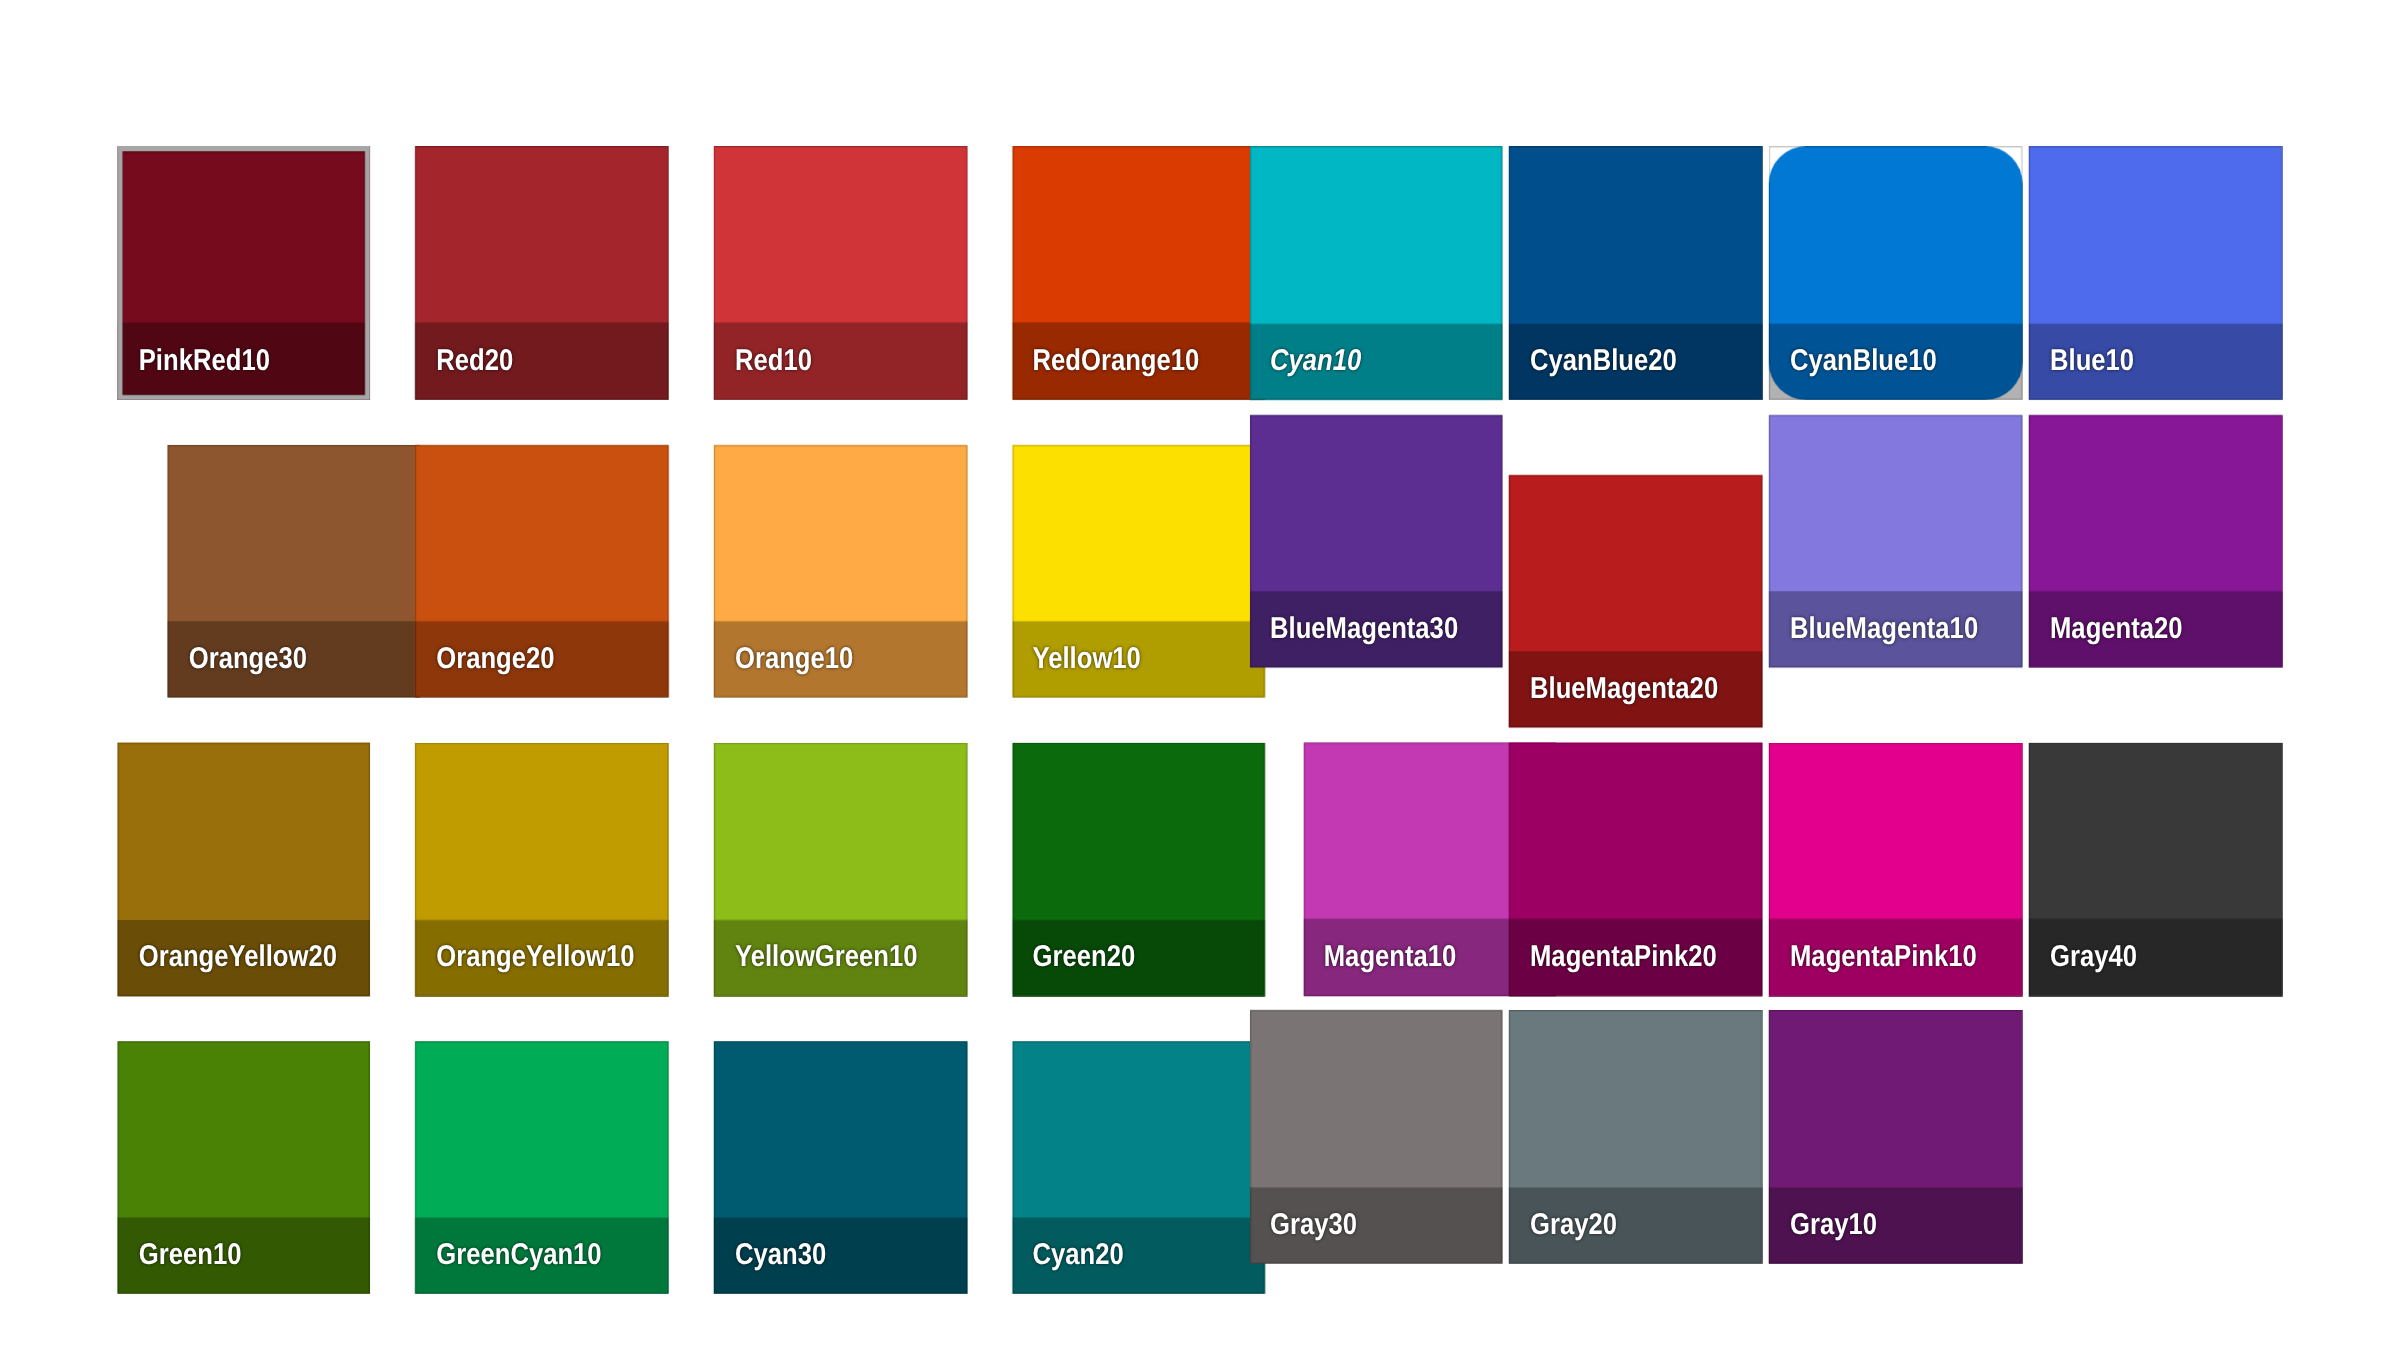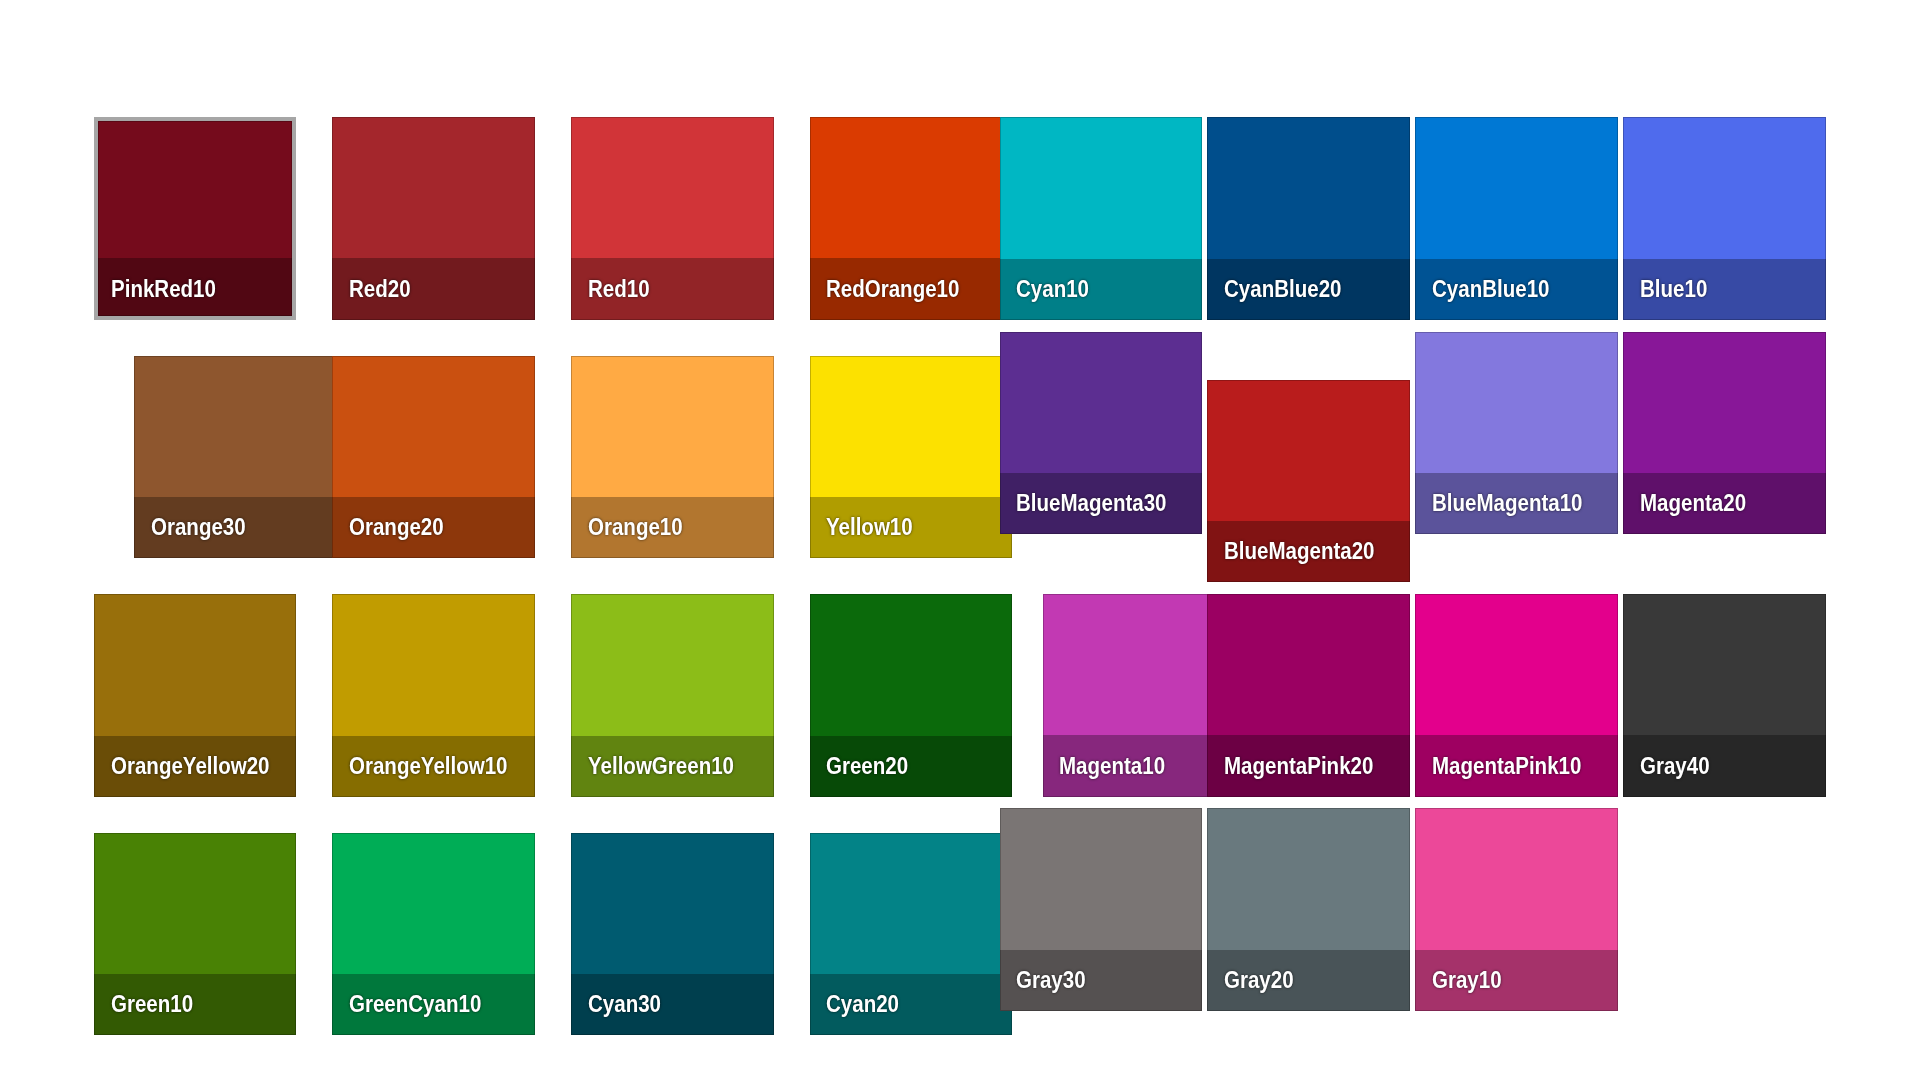--- a/index.html
+++ b/index.html
@@ -115,33 +115,33 @@
       <div class="frame"></div>
     </div>
     <div class="swatch" style="background-color: rgb(3, 131, 135);">
       <div class="band">
           <span class="label">Cyan20</span>
         </div>
       <div class="frame"></div>
     </div>
   </div>
   <div class="grid" id="grid-right">
-    <div class="swatch" style="background-color: rgb(0, 183, 195);">
+    <div class="swatch" style="background-color: rgb(0, 183, 195); font-style: italic;">
       <div class="band">
           <span class="label">Cyan10</span>
         </div>
       <div class="frame"></div>
     </div>
     <div class="swatch" style="background-color: rgb(0, 78, 140);">
       <div class="band">
           <span class="label">CyanBlue20</span>
         </div>
       <div class="frame"></div>
     </div>
-    <div class="swatch" style="background-color: rgb(0, 120, 212);">
+    <div class="swatch" style="background-color: rgb(0, 120, 212); border-radius: 30px;">
       <div class="band">
           <span class="label">CyanBlue10</span>
         </div>
       <div class="frame"></div>
     </div>
     <div class="swatch" style="background-color: rgb(79, 107, 237);">
       <div class="band">
           <span class="label">Blue10</span>
         </div>
       <div class="frame"></div>
@@ -199,20 +199,20 @@
           <span class="label">Gray30</span>
         </div>
       <div class="frame"></div>
     </div>
     <div class="swatch" style="background-color: rgb(105, 121, 126);">
       <div class="band">
           <span class="label">Gray20</span>
         </div>
       <div class="frame"></div>
     </div>
-    <div class="swatch" style="background-color: #ec4899;">
+    <div class="swatch" style="background-color: #701a75;">
       <div class="band">
           <span class="label">Gray10</span>
         </div>
       <div class="frame"></div>
     </div>
   </div>
 </div>
 
 </body></html>

